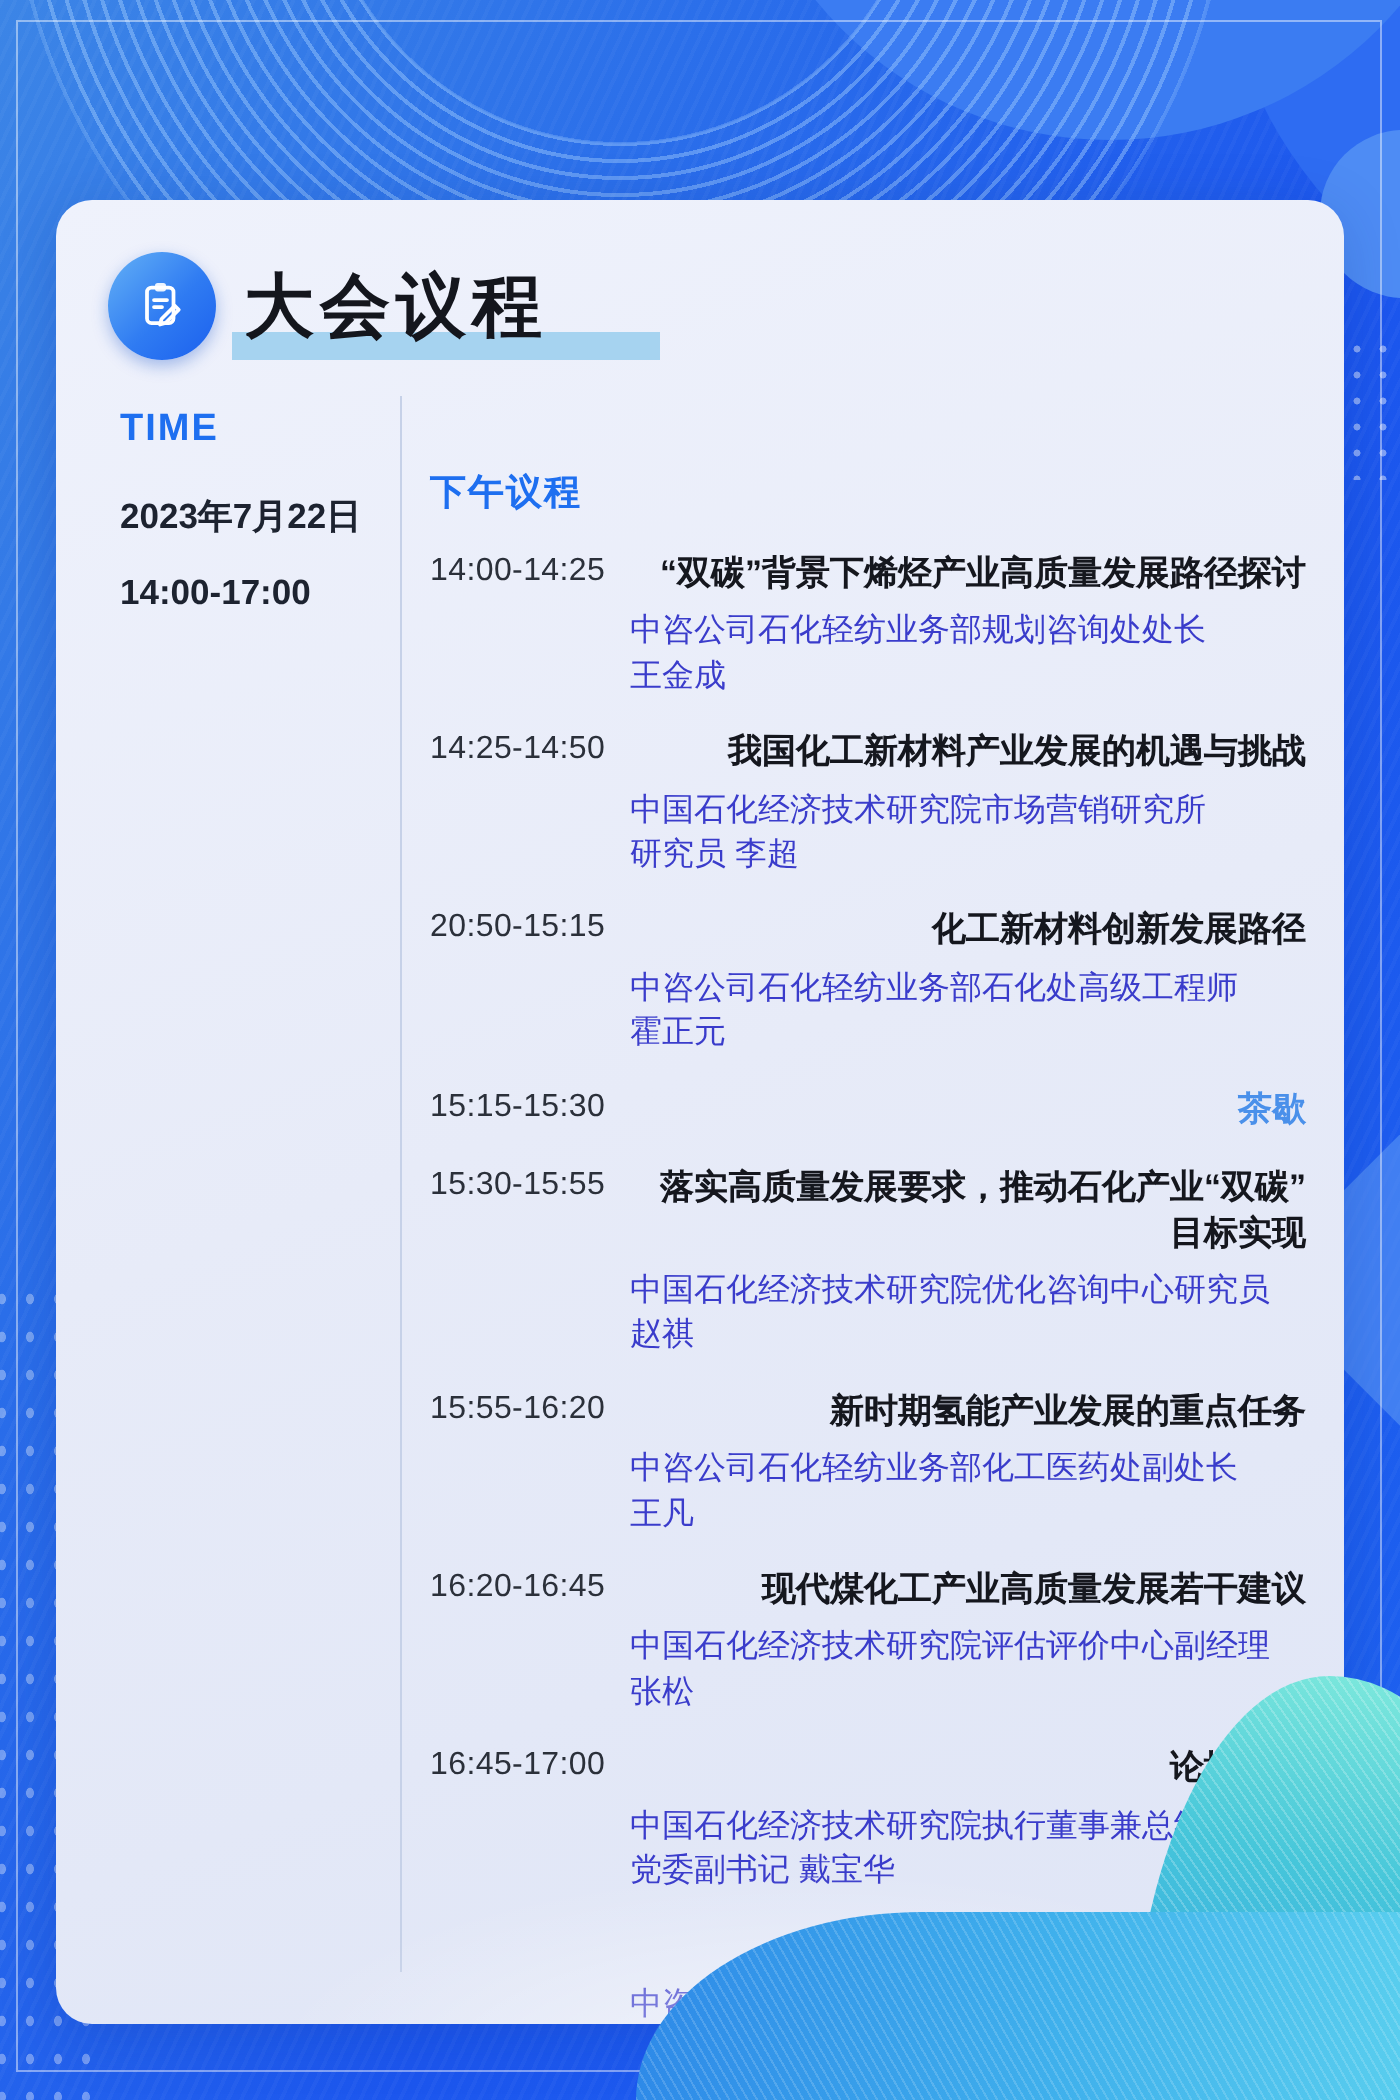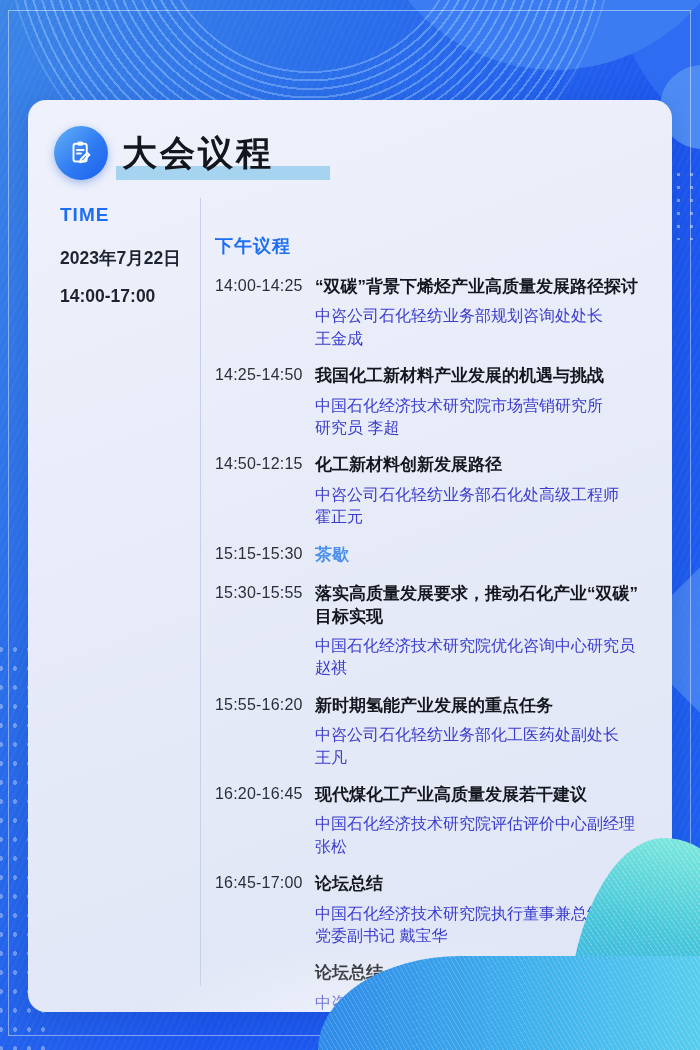--- a/index.html
+++ b/index.html
@@ -64,21 +64,21 @@
   .col-time{width:146px;flex:none;padding-top:2px;}
   .time-label{color:#1e6ff0;font-size:19px;font-weight:bold;letter-spacing:1px;margin:6px 0 20px 6px;}
   .time-date{font-size:17.5px;font-weight:bold;color:#1d2330;margin:0 0 16px 6px;}
   .time-range{font-size:17.5px;font-weight:bold;color:#1d2330;margin:0 0 1px 6px;}
   .v-divider{width:1px;background:#c6d1e8;flex:none;margin:2px 14px 0 0;height:788px;}
   .col-agenda{flex:1;min-width:0;margin-top:32px;}
   .agenda-header{color:#1e6ff0;font-size:18px;font-weight:bold;margin:6px 0 18px 0;letter-spacing:1px;}
   .agenda-item{display:flex;margin-bottom:15px;}
   .item-time{width:100px;flex:none;font-size:16px;color:#2b303a;padding-top:1px;letter-spacing:.2px;}
   .item-content{flex:1;min-width:0;}
-  .item-title{font-size:17px;font-weight:bold;color:#15171e;line-height:1.32;white-space:pre-line;}
+  .item-title{font-size:17px;font-weight:bold;color:#15171e;line-height:1.32;white-space:pre-line;text-align:right;}
   .item-speaker{font-size:16px;color:#3a3ccb;line-height:1.4;margin-top:7px;white-space:pre-line;}
   .agenda-item.break-row .item-title{color:#4a90ea;}
   .agenda-item.break-row{margin-bottom:17px;}
 </style>
 </head>
 <body>
 
 <div class="abs bg-texture"></div>
 <div class="abs circle-b"></div>
 <div class="abs circle-a"></div>
@@ -131,21 +131,21 @@
       <div class="agenda-item">
         <div class="item-time">14:25-14:50</div>
         <div class="item-content">
           <div class="item-title">我国化工新材料产业发展的机遇与挑战</div>
           <div class="item-speaker">中国石化经济技术研究院市场营销研究所
 研究员 李超</div>
         </div>
       </div>
 
       <div class="agenda-item">
-        <div class="item-time">14:50-12:15</div>
+        <div class="item-time">20:50-15:15</div>
         <div class="item-content">
           <div class="item-title">化工新材料创新发展路径</div>
           <div class="item-speaker">中咨公司石化轻纺业务部石化处高级工程师
 霍正元</div>
         </div>
       </div>
 
       <div class="agenda-item break-row">
         <div class="item-time">15:15-15:30</div>
         <div class="item-content">

